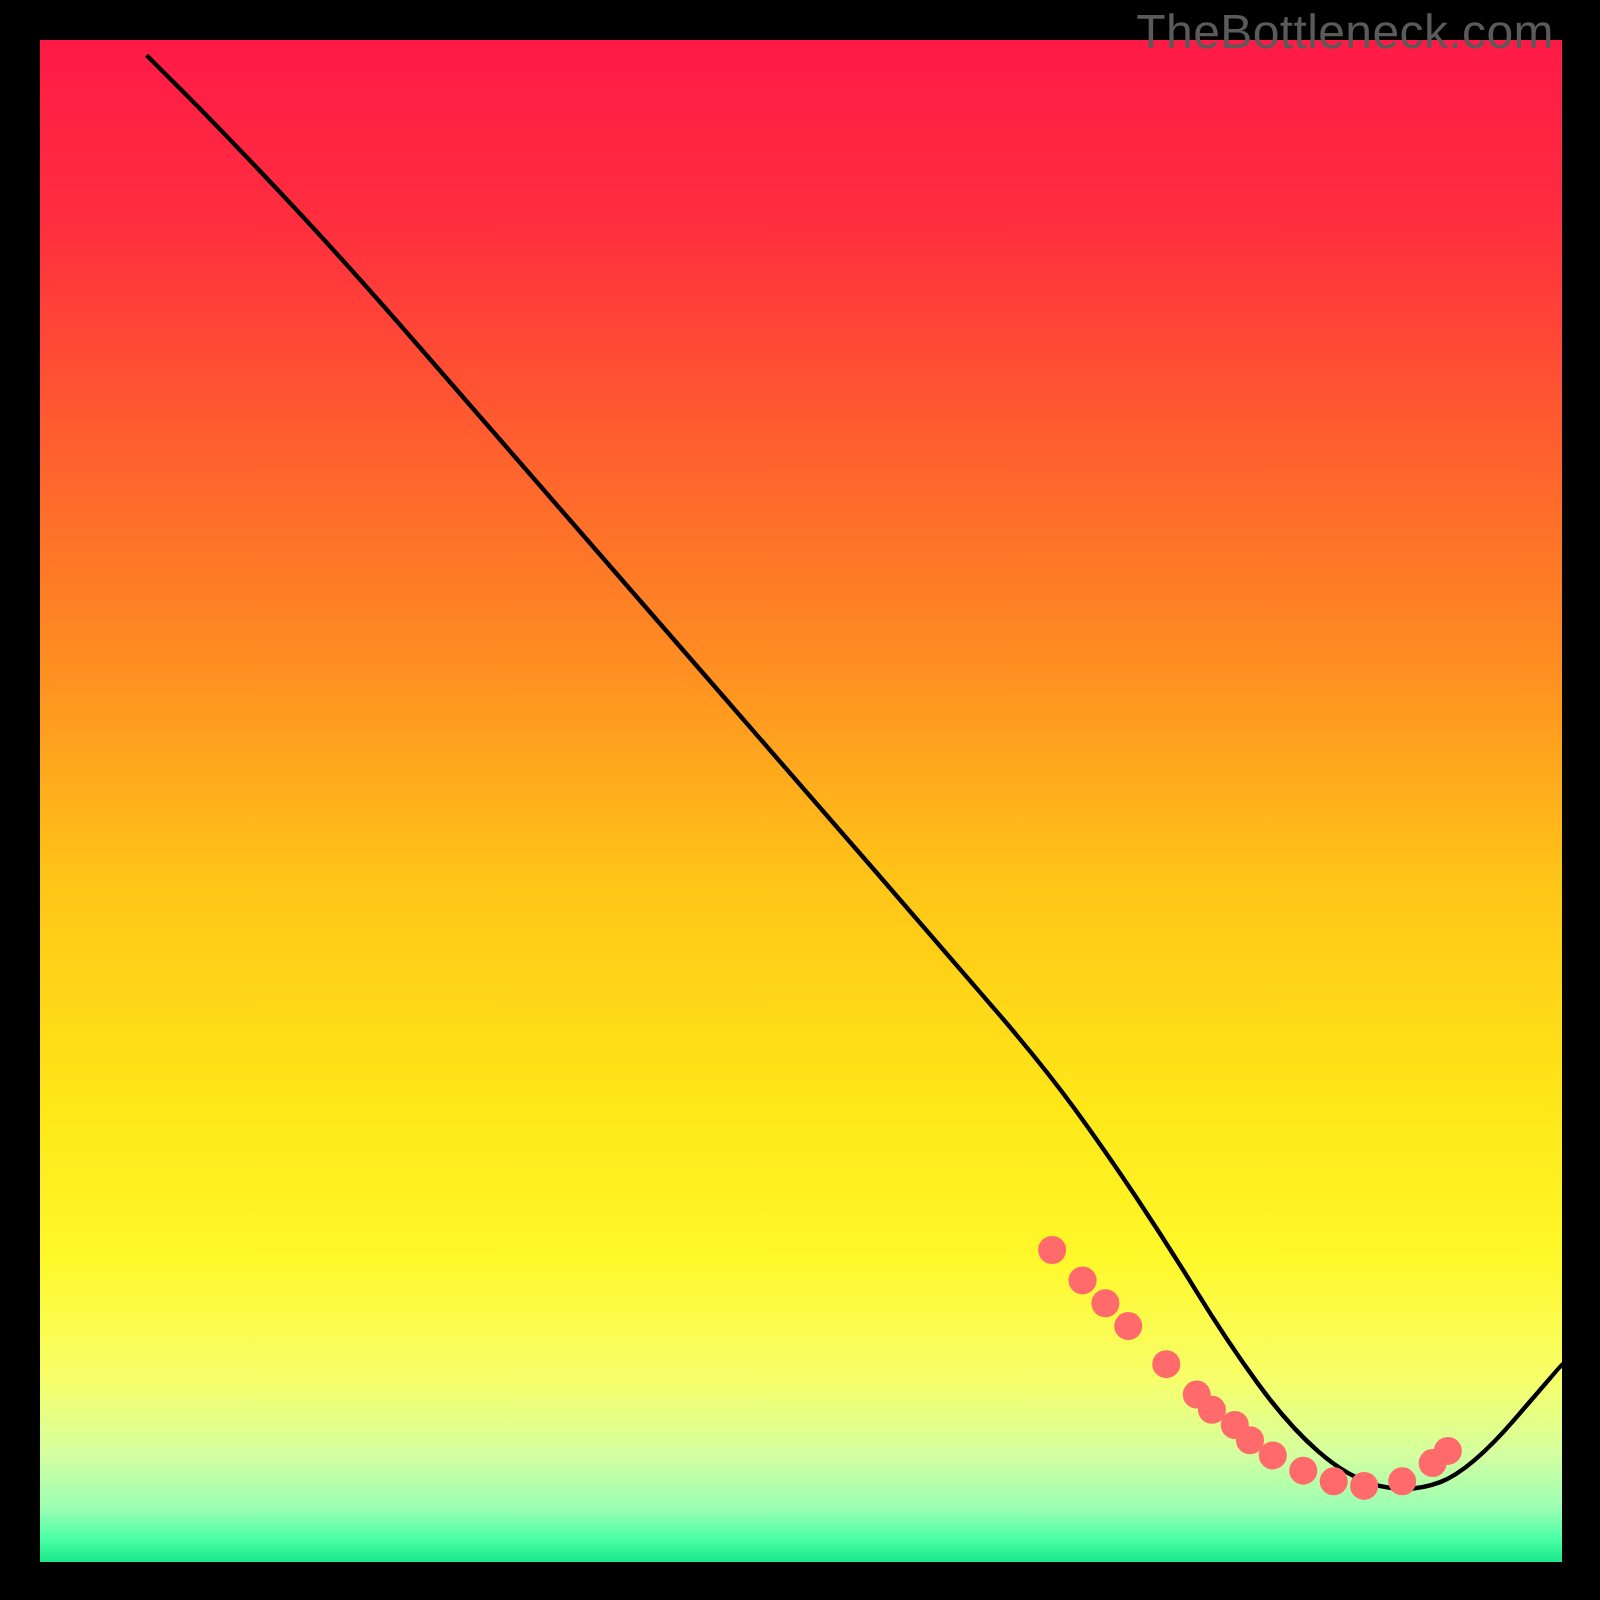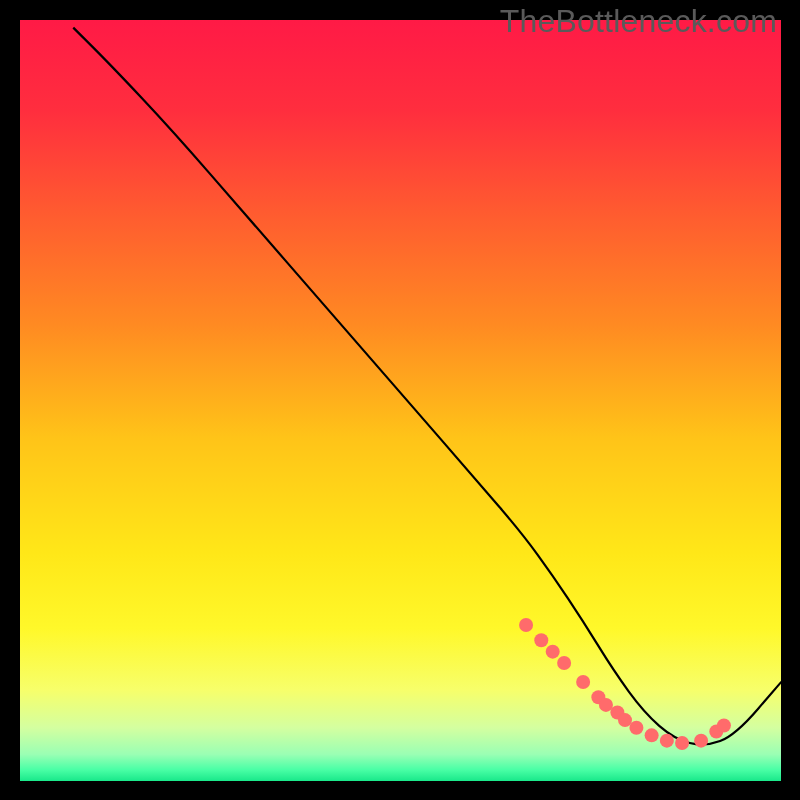--- a/index.html
+++ b/index.html
@@ -22,21 +22,21 @@
     left: 0;
     top: 0;
     width: 761px;
     height: 761px;
   }
   .watermark {
     position: absolute;
     top: 3px;
     right: 23px;
     font-family: Arial, Helvetica, sans-serif;
-    font-size: 32px;
+    font-size: 24px;
     font-weight: 500;
     color: #5a5a5a;
     letter-spacing: 0.2px;
   }
   svg {
     display: block;
   }
 </style>
 </head>
 <body>

